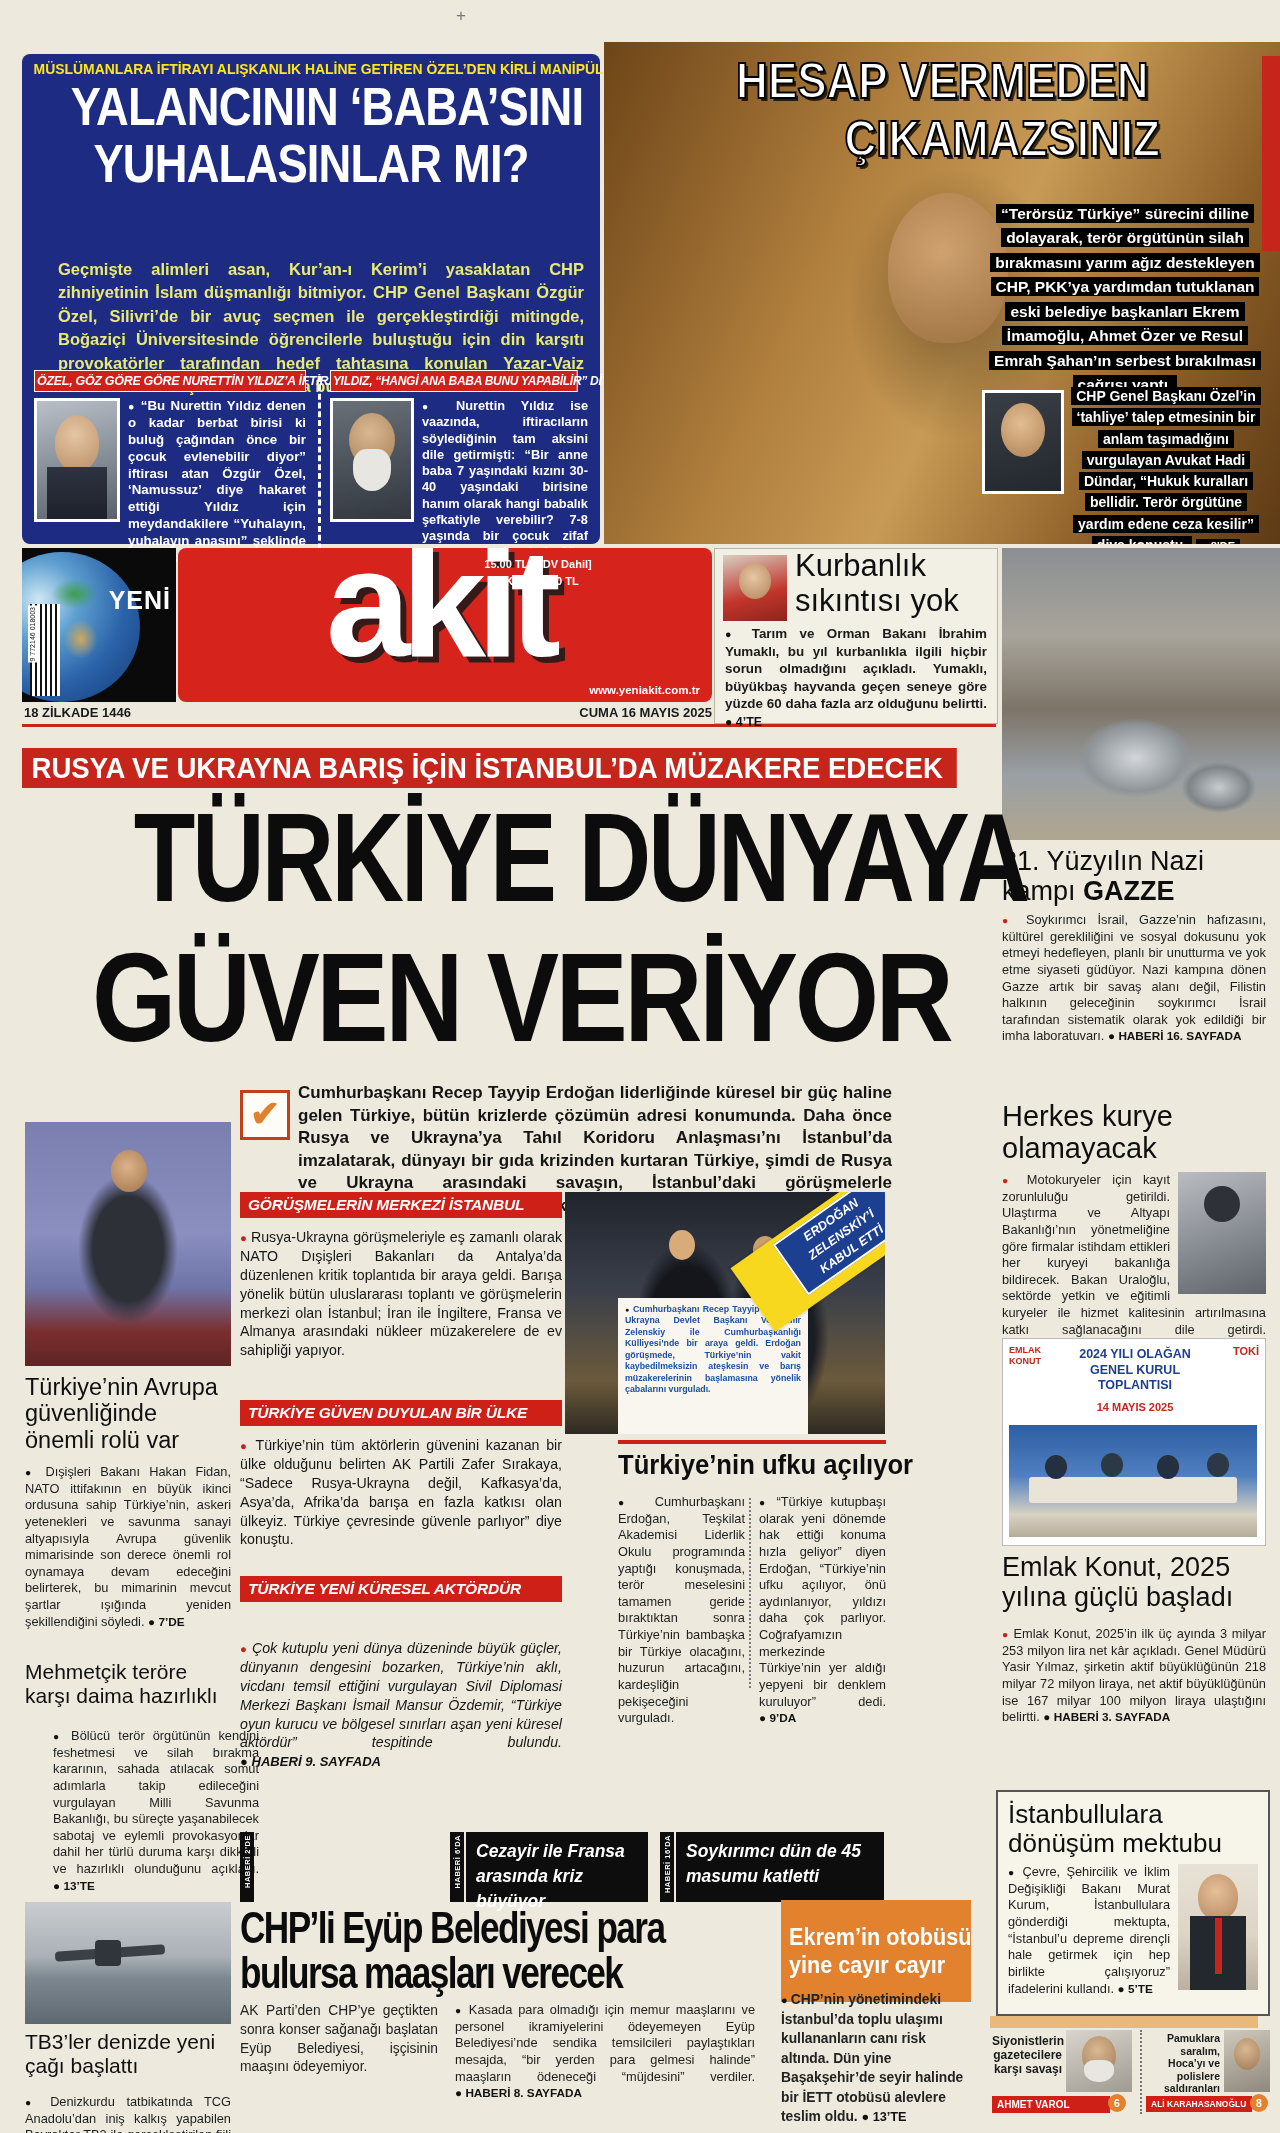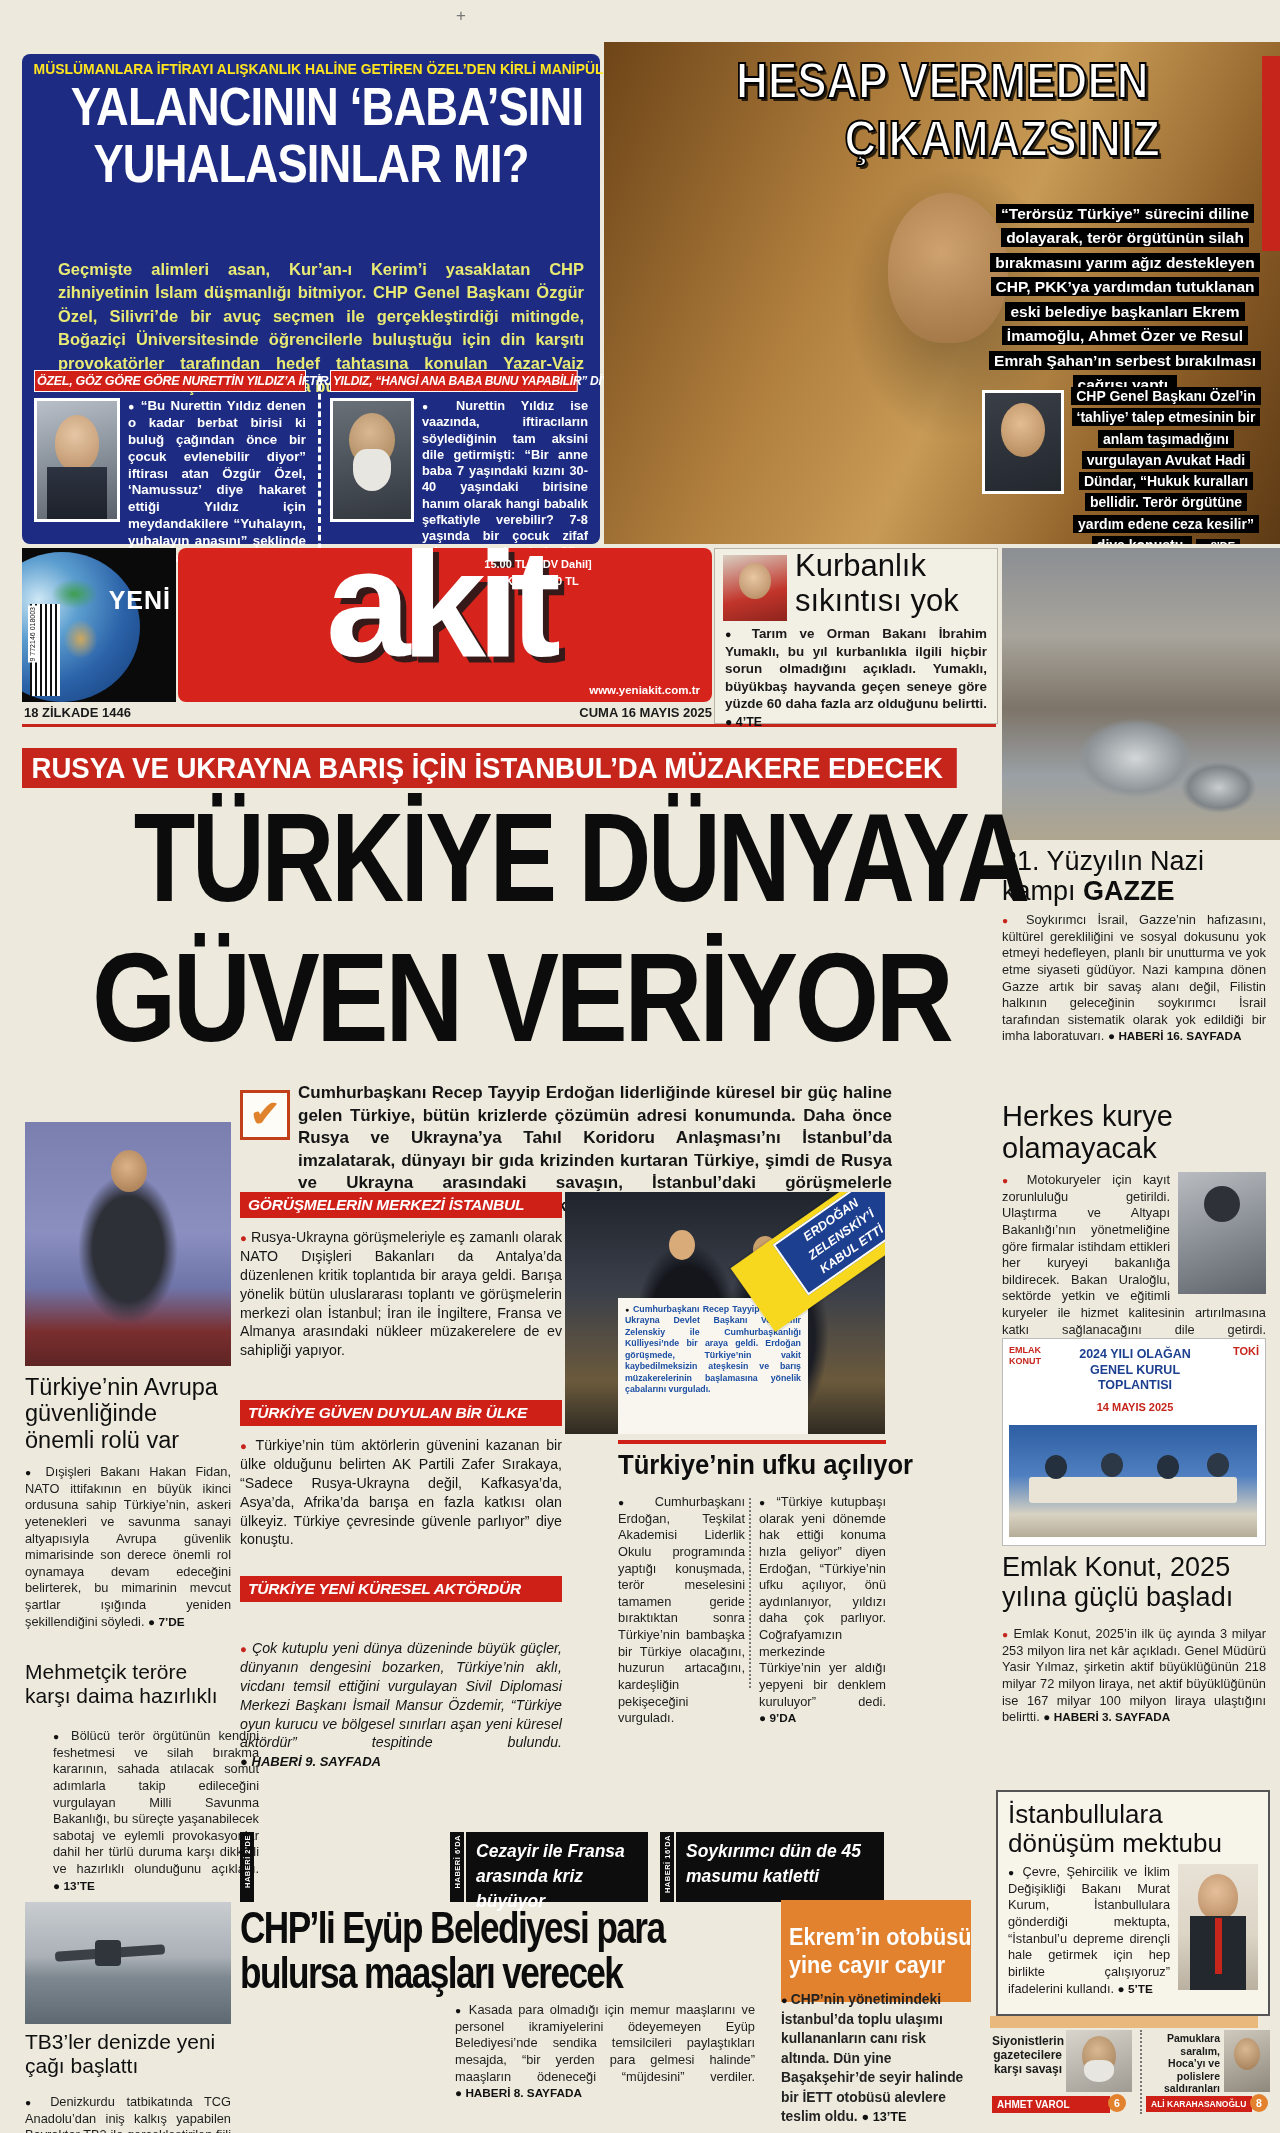--- a/index.html
+++ b/index.html
@@ -294,20 +294,21 @@
   <div class="abs blackbox" style="left:466px;top:1832px;width:162px;height:56px;">Cezayir ile Fransa arasında kriz büyüyor</div>
   <div class="abs vstrip" style="left:660px;top:1832px;width:14px;height:70px;">
       <span>HABERİ 16’DA</span>
     </div>
   <div class="abs blackbox" style="left:676px;top:1832px;width:188px;height:56px;">Soykırımcı dün de 45 masumu katletti</div>
 
   <div class="abs" style="left:240px;top:1906px;">
     <div class="giant nowrap condL" style="font-size:44px;line-height:1.02;letter-spacing:-2px;transform:scaleX(.8);">CHP’li Eyüp Belediyesi para</div>
     <div class="giant nowrap condL" style="font-size:44px;line-height:1.02;letter-spacing:-2px;transform:scaleX(.8);">bulursa maaşları verecek</div>
   </div>
+  <div class="abs j" style="left:240px;top:2002px;width:198px;font-size:13.8px;line-height:1.36;color:#222;">AK Parti’den CHP’ye geçtikten sonra konser sağanağı başlatan Eyüp Belediyesi, işçisinin maaşını ödeyemiyor.</div>
   <div class="abs j body13" style="left:455px;top:2002px;width:300px;">
     <span class="kbull">Kasada para olmadığı için memur maaşlarını ve personel ikramiyelerini ödeyemeyen Eyüp Belediyesi’nde sendika temsilcileri paylaştıkları mesajda, “bir yerden para gelmesi halinde” maaşların ödeneceği “müjdesini” verdiler.</span>
     <span class="pref">● HABERİ 8. SAYFADA</span>
   </div>
 
   <div class="abs" style="left:781px;top:1900px;width:190px;background:#e2812e;color:#fff;padding:23px 8px;box-sizing:border-box;">
     <div class="nowrap condL" style="font-size:24px;font-weight:900;transform:scaleX(.9);">Ekrem’in otobüsü</div>
     <div class="nowrap condL" style="font-size:24px;font-weight:900;transform:scaleX(.9);">yine cayır cayır</div>
   </div>
   <div class="abs" style="left:781px;top:1990px;width:186px;font-size:13.8px;font-weight:bold;line-height:1.42;color:#222;">

